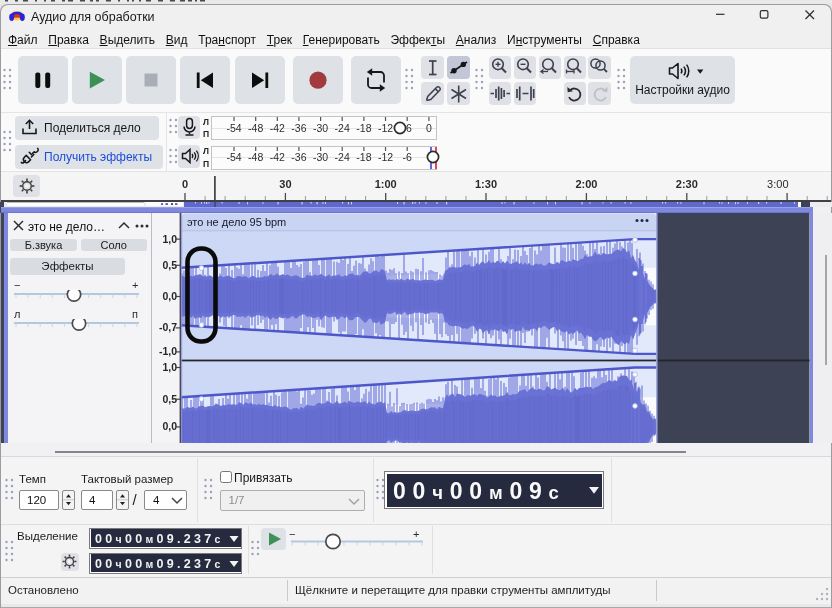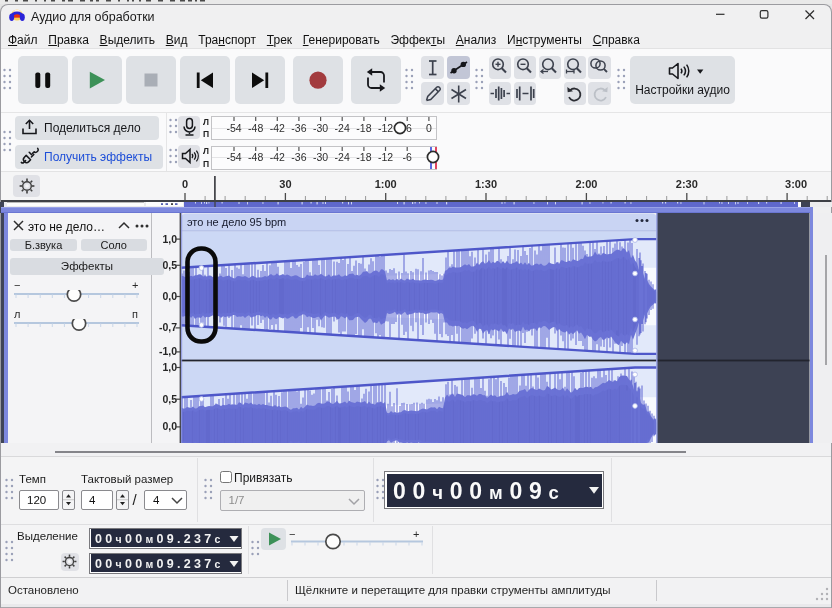--- a/index.html
+++ b/index.html
@@ -411,21 +411,21 @@
       <line x1="2.8" y1="13.2" x2="4.5" y2="11.5"></line>
       <line x1="11.5" y1="4.5" x2="13.2" y2="2.8"></line>
     </g>
   </svg>
 <div class="abs" style="left:165.0px;top:178px;width:40px;text-align:center;font-size:11px;font-weight:bold;color:#2a2a2a">0</div>
 <div class="abs" style="left:265.4px;top:178px;width:40px;text-align:center;font-size:11px;font-weight:bold;color:#2a2a2a">30</div>
 <div class="abs" style="left:365.7px;top:178px;width:40px;text-align:center;font-size:11px;font-weight:bold;color:#2a2a2a">1:00</div>
 <div class="abs" style="left:466.0px;top:178px;width:40px;text-align:center;font-size:11px;font-weight:bold;color:#2a2a2a">1:30</div>
 <div class="abs" style="left:566.4px;top:178px;width:40px;text-align:center;font-size:11px;font-weight:bold;color:#2a2a2a">2:00</div>
 <div class="abs" style="left:666.8px;top:178px;width:40px;text-align:center;font-size:11px;font-weight:bold;color:#2a2a2a">2:30</div>
-<div class="abs" style="left:767.1px;top:178px;width:40px;text-align:right;font-size:11px;font-weight:bold;color:#2a2a2a">3:00</div>
+<div class="abs" style="left:767.1px;top:178px;width:40px;text-align:left;font-size:11px;font-weight:normal;color:#2a2a2a">3:00</div>
 <svg class="abs" style="left:0;top:172px" width="832" height="28">
     <line x1="185.0" y1="21" x2="185.0" y2="28" stroke="#4a4a4a" stroke-width="1.3"></line>
     <line x1="285.4" y1="21" x2="285.4" y2="28" stroke="#4a4a4a" stroke-width="1.3"></line>
     <line x1="385.7" y1="21" x2="385.7" y2="28" stroke="#4a4a4a" stroke-width="1.3"></line>
     <line x1="486.0" y1="21" x2="486.0" y2="28" stroke="#4a4a4a" stroke-width="1.3"></line>
     <line x1="586.4" y1="21" x2="586.4" y2="28" stroke="#4a4a4a" stroke-width="1.3"></line>
     <line x1="686.8" y1="21" x2="686.8" y2="28" stroke="#4a4a4a" stroke-width="1.3"></line>
     <line x1="787.1" y1="21" x2="787.1" y2="28" stroke="#4a4a4a" stroke-width="1.3"></line>
     <line x1="205.1" y1="24" x2="205.1" y2="28" stroke="#999" stroke-width="1"></line>
     <line x1="225.1" y1="24" x2="225.1" y2="28" stroke="#999" stroke-width="1"></line>
@@ -544,21 +544,21 @@
     </g>
     <g fill="#2e2e2e">
       <circle cx="124" cy="6" r="1.5"></circle>
       <circle cx="129" cy="6" r="1.5"></circle>
       <circle cx="134" cy="6" r="1.5"></circle>
     </g>
   </svg>
 <div class="abs" style="left:28px;top:219.5px;width:88px;font-size:12px;color:#131313;white-space:nowrap;overflow:hidden">это не дело…</div>
 <div class="abs" style="left:10px;top:238.5px;width:67px;height:12.5px;background:#d9dce1;border-radius:3px;font-size:11px;color:#1a1a1a;text-align:center;line-height:12px">Б.звука</div>
 <div class="abs" style="left:80.5px;top:238.5px;width:66.5px;height:12.5px;background:#d9dce1;border-radius:3px;font-size:11px;color:#1a1a1a;text-align:center;line-height:12px">Соло</div>
-<div class="abs" style="left:10px;top:258px;width:154px;height:16.5px;background:#d9dce1;border-radius:3px;font-size:11.5px;color:#1a1a1a;text-align:center;line-height:16px">Эффекты</div>
+<div class="abs" style="left:10px;top:258px;width:115px;height:16.5px;background:#d9dce1;border-radius:3px;font-size:11.5px;color:#1a1a1a;text-align:center;line-height:16px">Эффекты</div>
 <div class="abs" style="left:14px;top:278.5px;width:8px;font-size:11px;color:#2a2a2a">−</div>
 <div class="abs" style="left:132px;top:278.5px;width:8px;font-size:11px;color:#2a2a2a">+</div>
 <svg class="abs" style="left:0;top:289.5px" width="832" height="20">
     <line x1="14" y1="4" x2="139" y2="4" stroke="#b5c7de" stroke-width="2"></line>
     <line x1="16.0" y1="4.5" x2="16.0" y2="8" stroke="#c9d6e8" stroke-width="1"></line>
     <line x1="28.1" y1="4.5" x2="28.1" y2="8" stroke="#c9d6e8" stroke-width="1"></line>
     <line x1="40.2" y1="4.5" x2="40.2" y2="8" stroke="#c9d6e8" stroke-width="1"></line>
     <line x1="52.3" y1="4.5" x2="52.3" y2="8" stroke="#c9d6e8" stroke-width="1"></line>
     <line x1="64.4" y1="4.5" x2="64.4" y2="8" stroke="#c9d6e8" stroke-width="1"></line>
     <line x1="76.5" y1="4.5" x2="76.5" y2="8" stroke="#c9d6e8" stroke-width="1"></line>

